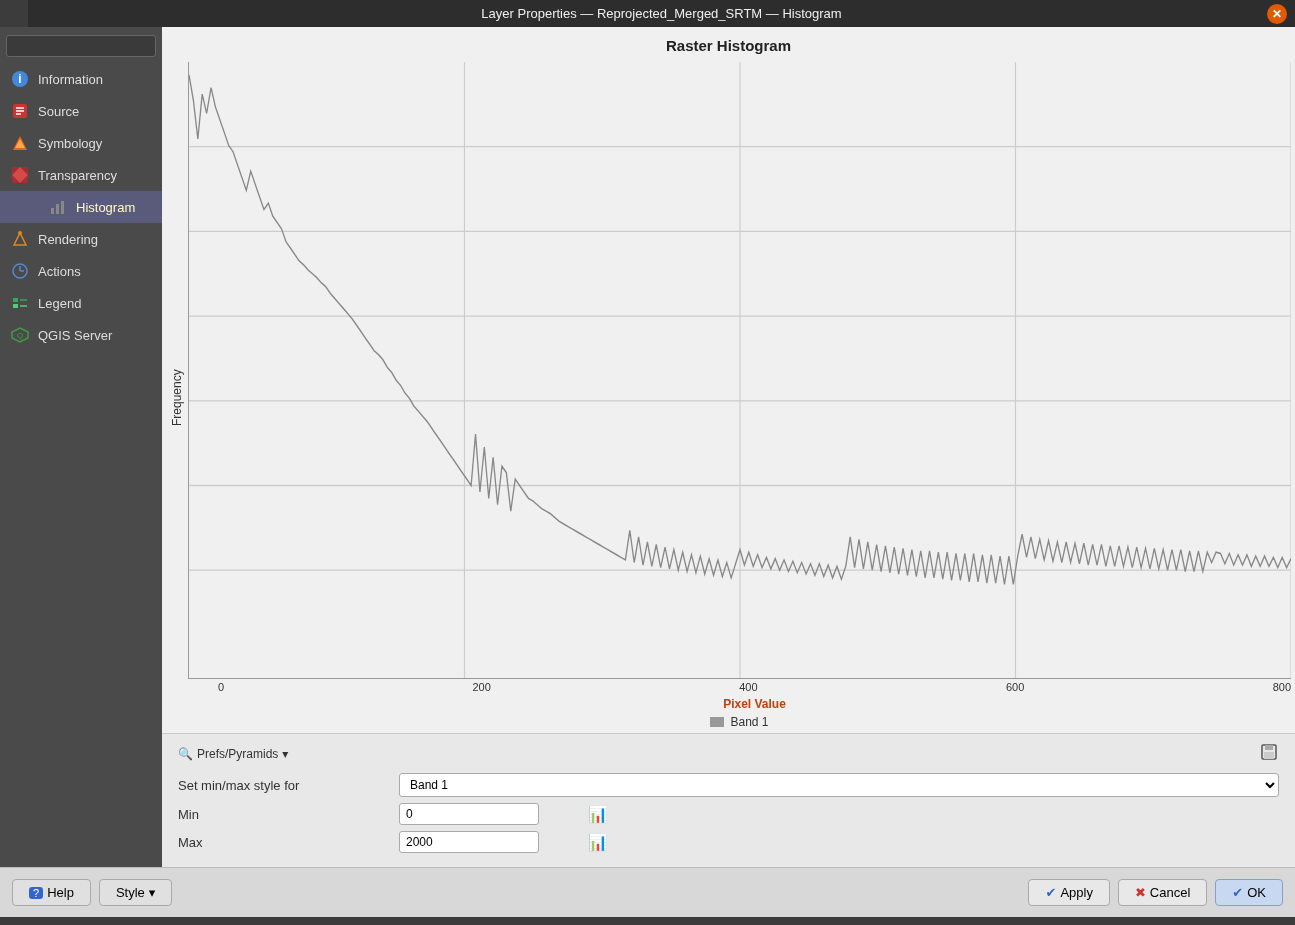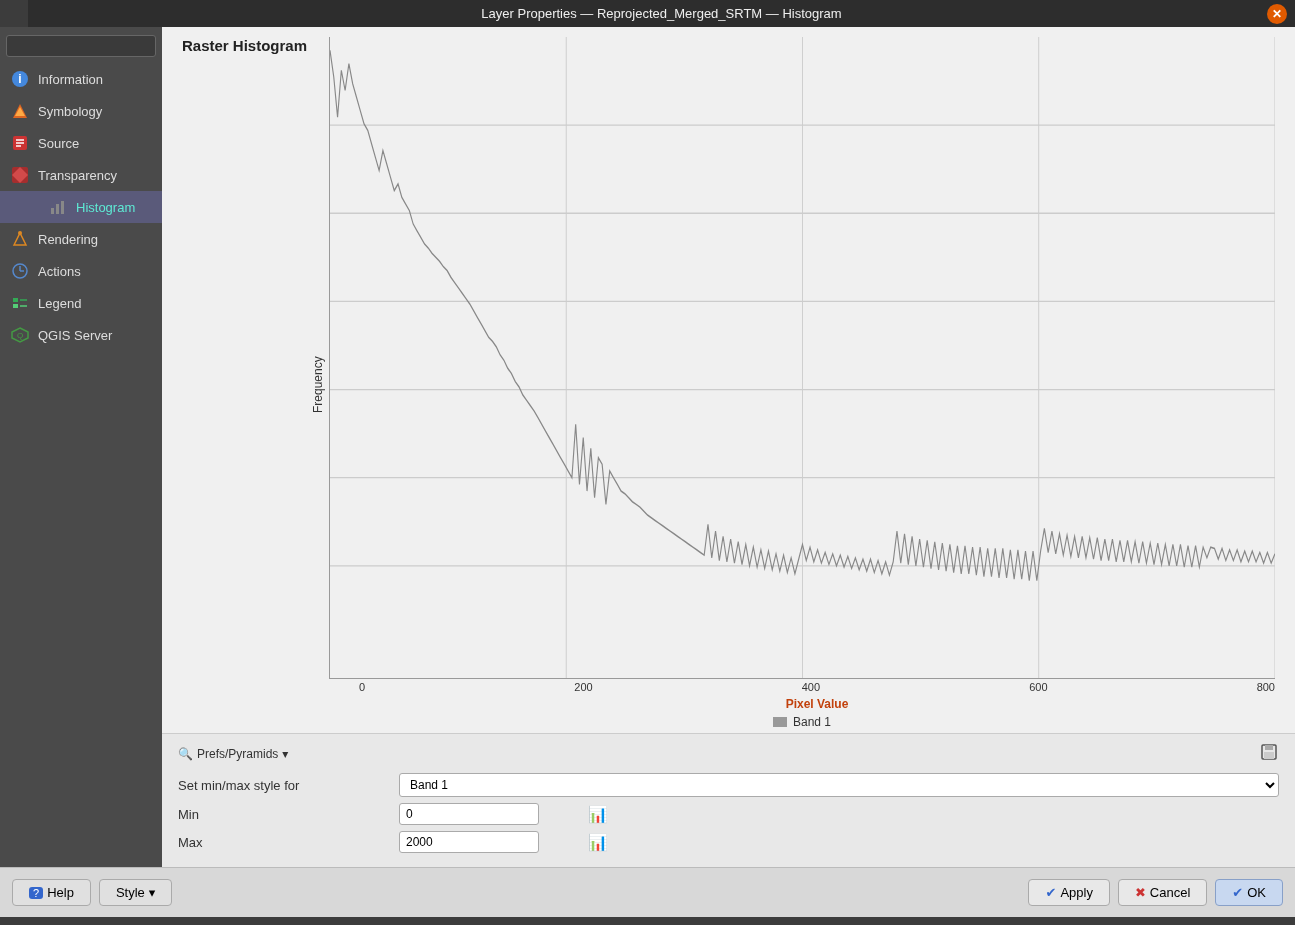--- a/index.html
+++ b/index.html
@@ -61,21 +61,21 @@
 
     .sidebar-item {
       display: flex;
       align-items: center;
       padding: 6px 10px;
       cursor: pointer;
       color: #ddd;
       font-size: 13px;
       gap: 8px;
     }
-    .sidebar-item.active { background: #5a5a7a; color: #5eead4; padding-left: 48px; }
+    .sidebar-item.active { background: #5a5a7a; color: #fef9c3; padding-left: 48px; }
 
     .sidebar-icon {
       width: 20px;
       height: 20px;
       display: flex;
       align-items: center;
       justify-content: center;
       flex-shrink: 0;
     }
 
@@ -83,23 +83,23 @@
       flex: 1;
       background: #f0f0f0;
       color: #333;
       display: flex;
       flex-direction: column;
       overflow: hidden;
     }
 
     .histogram-container {
       flex: 1;
-      padding: 10px 20px 0;
-      display: flex;
-      flex-direction: row;
+      padding: 10px 4px 0;
+      display: flex;
+      flex-direction: column;
     }
 
     .histogram-title {
       text-align: center;
       font-size: 15px;
       font-weight: bold;
       margin-bottom: 8px;
       color: #222;
     }
 
@@ -276,36 +276,36 @@
             <svg width="18" height="18" viewBox="0 0 18 18">
               <circle cx="9" cy="9" r="8" fill="#4488dd" stroke="none"></circle>
               <text x="9" y="13" text-anchor="middle" font-size="12" fill="#fff" font-weight="bold">i</text>
             </svg>
           </span>
           <span>Information</span>
         </div>
         <div class="sidebar-item">
           <span class="sidebar-icon">
             <svg width="18" height="18" viewBox="0 0 18 18">
-              <polygon points="9,2 16,16 2,16" fill="#dd6622"></polygon>
-              <polygon points="9,5 14,14 4,14" fill="#ffaa44"></polygon>
-            </svg>
-          </span>
-          <span>Symbology</span>
-        </div>
-        <div class="sidebar-item">
-          <span class="sidebar-icon">
-            <svg width="18" height="18" viewBox="0 0 18 18">
               <rect x="2" y="2" width="14" height="14" rx="2" fill="#cc3333"></rect>
               <line x1="5" y1="6" x2="13" y2="6" stroke="#fff" stroke-width="1.5"></line>
               <line x1="5" y1="9" x2="13" y2="9" stroke="#fff" stroke-width="1.5"></line>
               <line x1="5" y1="12" x2="10" y2="12" stroke="#fff" stroke-width="1.5"></line>
             </svg>
           </span>
           <span>Source</span>
+        </div>
+        <div class="sidebar-item">
+          <span class="sidebar-icon">
+            <svg width="18" height="18" viewBox="0 0 18 18">
+              <polygon points="9,2 16,16 2,16" fill="#dd6622"></polygon>
+              <polygon points="9,5 14,14 4,14" fill="#ffaa44"></polygon>
+            </svg>
+          </span>
+          <span>Symbology</span>
         </div>
         <div class="sidebar-item">
           <span class="sidebar-icon">
             <svg width="18" height="18" viewBox="0 0 18 18">
               <rect x="1" y="1" width="16" height="16" rx="2" fill="#cc2222" opacity="0.7"></rect>
               <path d="M1,9 L9,1 L17,9 L9,17 Z" fill="#ff6666" opacity="0.5"></path>
             </svg>
           </span>
           <span>Transparency</span>
         </div>

